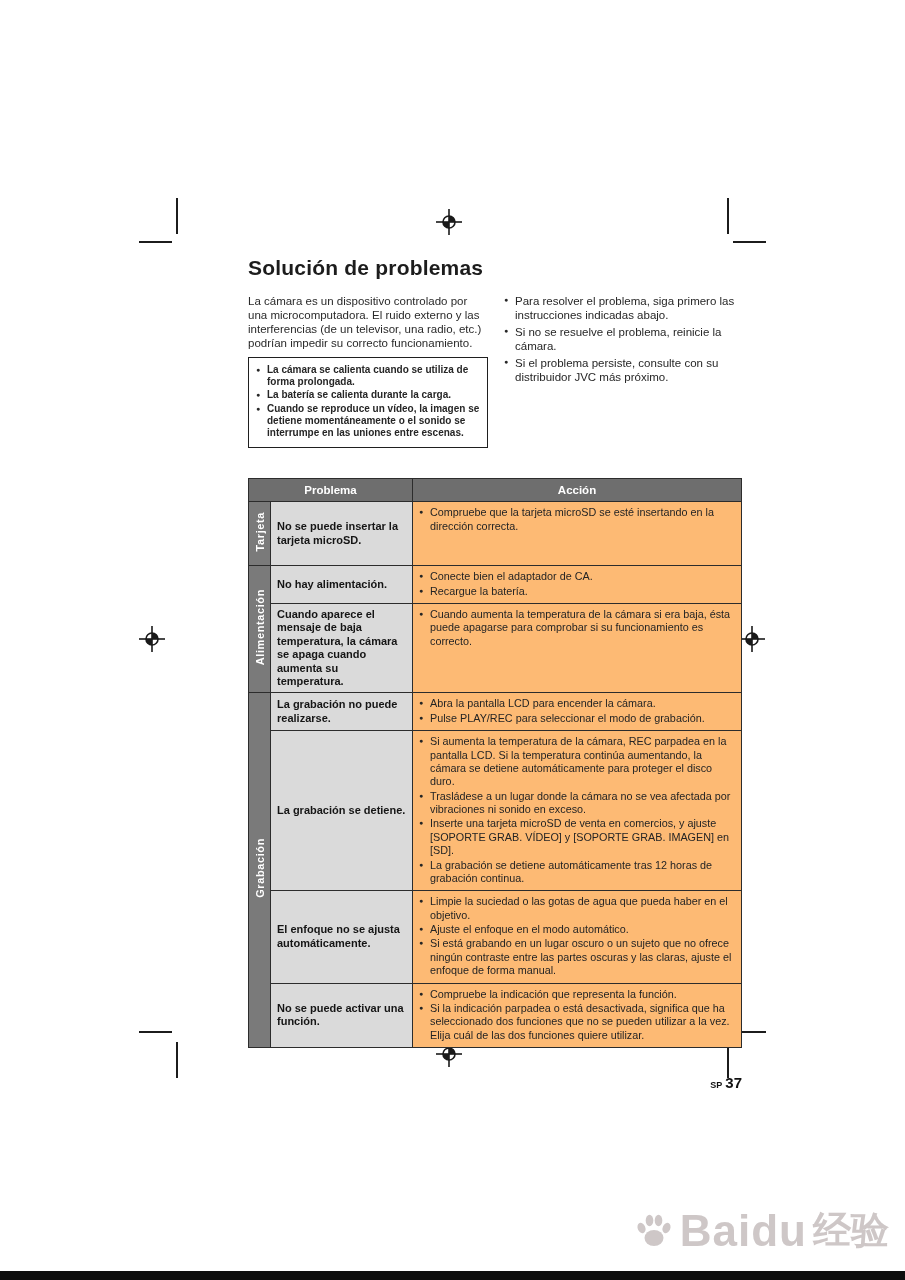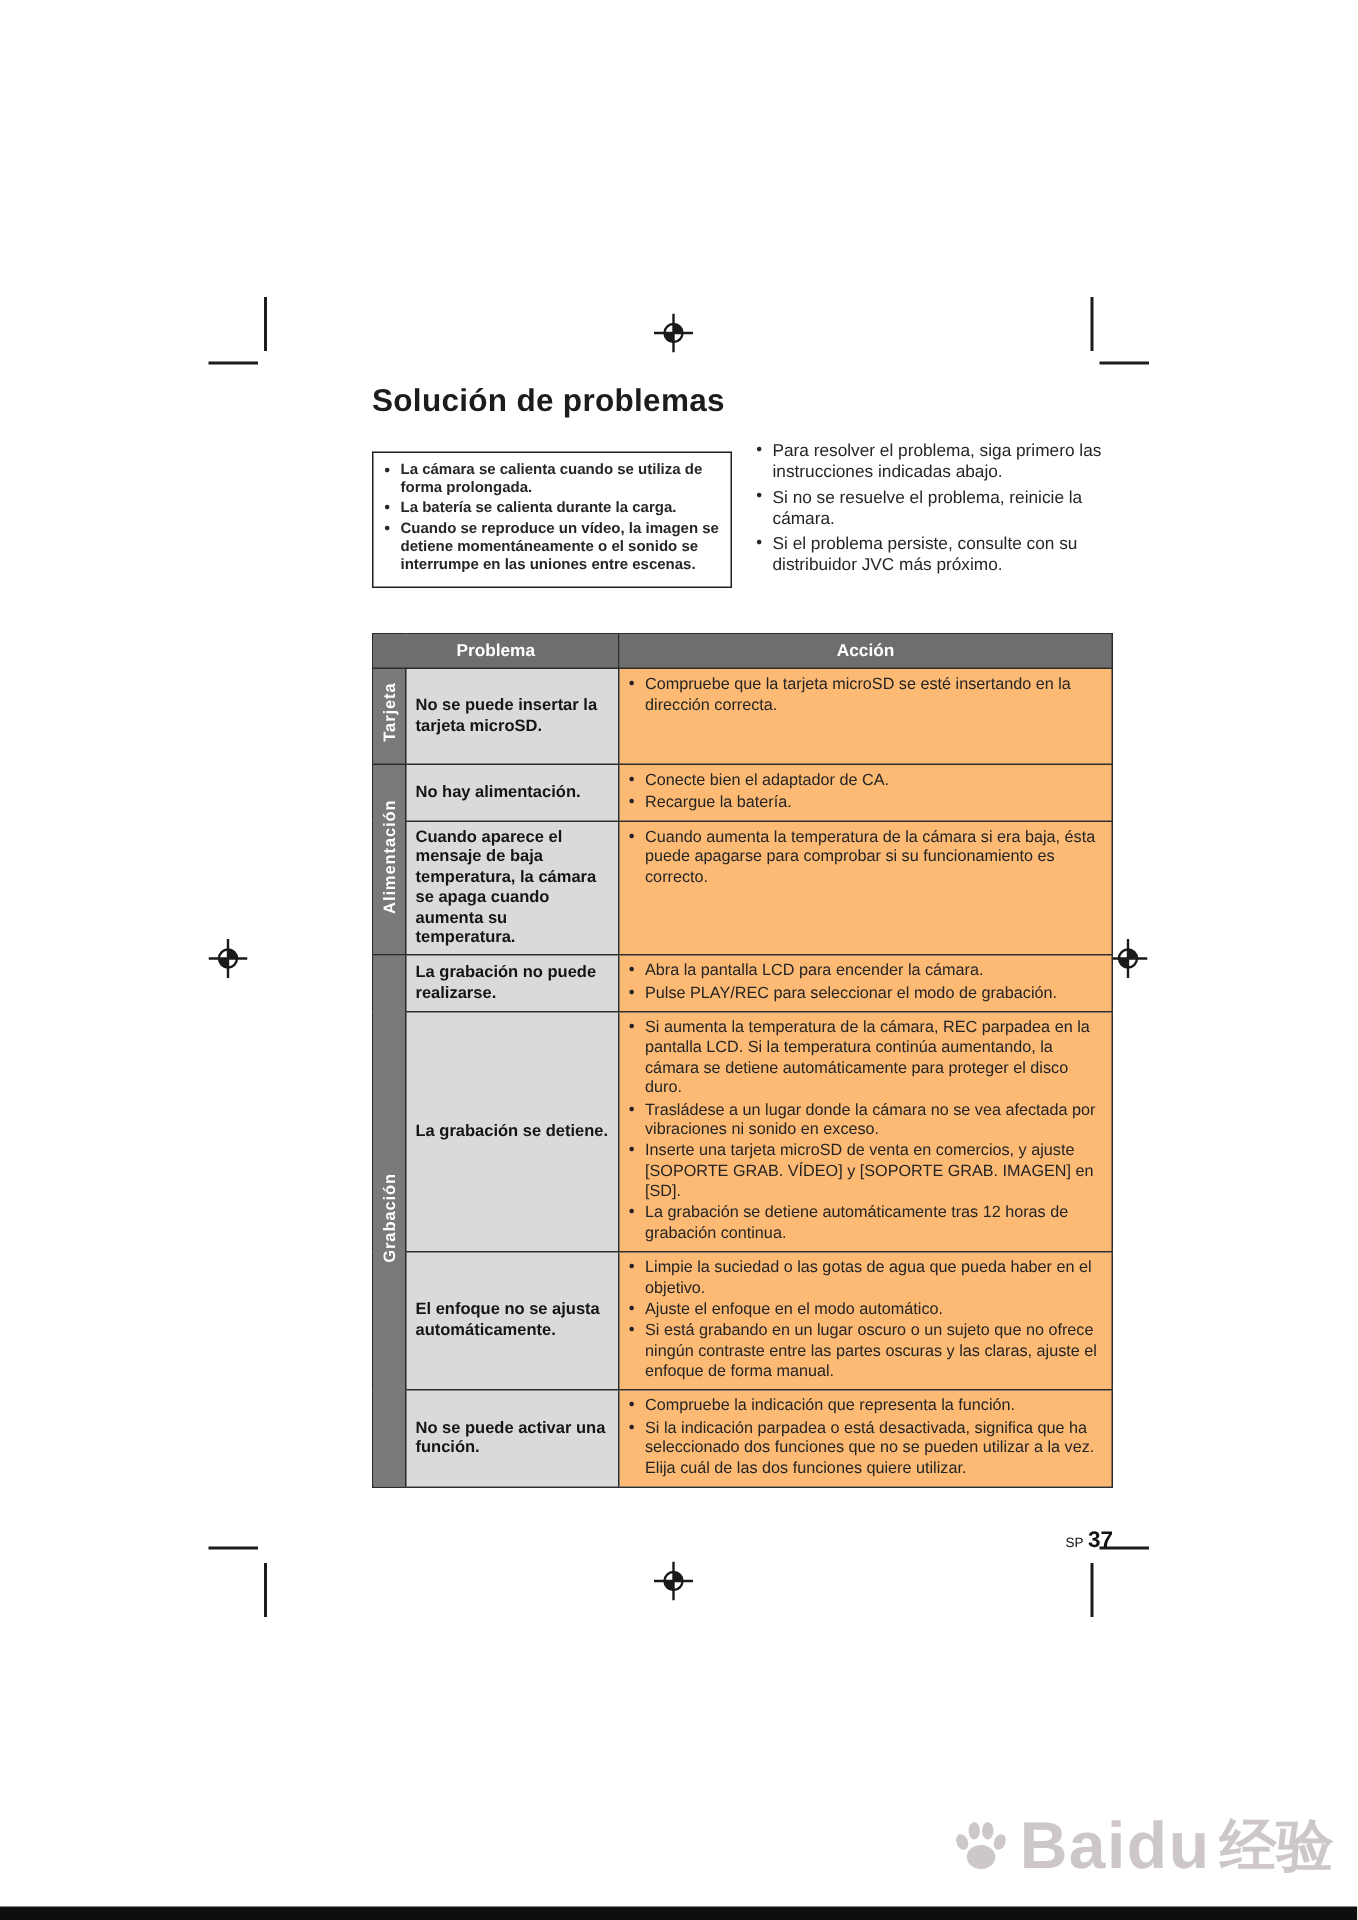--- a/index.html
+++ b/index.html
@@ -63,21 +63,21 @@
   .trouble-table tbody tr:nth-child(1){ height:64px; }
   .trouble-table tbody tr:nth-child(2){ height:30px; }
   .trouble-table tbody tr:nth-child(3){ height:74px; }
   .trouble-table tbody tr:nth-child(4){ height:36px; }
   .trouble-table tbody tr:nth-child(5){ height:122px; }
   .trouble-table tbody tr:nth-child(6){ height:88px; }
   .trouble-table tbody tr:nth-child(7){ height:52px; }
 
   
   .page-number { margin-top:26px; width:494px; text-align:right; color:#111; }
-  .pn-prefix { font-size:9px; font-weight:normal; margin-right:3px; }
+  .pn-prefix { font-size:9px; font-weight:bold; margin-right:3px; }
   .pn-num { font-size:15px; font-weight:bold; }
 
   
   .watermark { position:absolute; right:16px; bottom:24px; opacity:.9; }
   .wm-row { display:flex; align-items:center; gap:6px; }
   .wm-baidu { font-size:44px; font-weight:bold; color:#c9c2c2; letter-spacing:1px; }
   .wm-cn { font-size:38px; font-weight:bold; color:#c9c2c2; }
   .wm-url { font-size:22px; color:#cdc7c7; margin-top:3px; letter-spacing:1px; }
 
   .bottom-bar { position:absolute; left:0; right:0; bottom:0; height:9px; background:#0e0e0e; }
@@ -124,20 +124,21 @@
       <path d="M13 7 A6 6 0 0 1 19 13 L13 13 Z" fill="#1a1a1a"></path>
       <path d="M13 19 A6 6 0 0 1 7 13 L13 13 Z" fill="#1a1a1a"></path>
     </svg>
 
   <div class="content">
 
     <h1 class="page-title">Solución de problemas</h1>
 
     <div class="intro-columns">
       <div class="col-left">
+        <p class="intro-text">La cámara es un dispositivo controlado por una microcomputadora. El ruido externo y las interferencias (de un televisor, una radio, etc.) podrían impedir su correcto funcionamiento.</p>
         <div class="note-box">
           <ul class="bullets note-bullets">
               <li>La cámara se calienta cuando se utiliza de forma prolongada.</li>
               <li>La batería se calienta durante la carga.</li>
               <li>Cuando se reproduce un vídeo, la imagen se detiene momentáneamente o el sonido se interrumpe en las uniones entre escenas.</li>
             </ul>
         </div>
       </div>
       <div class="col-right">
         <ul class="bullets intro-bullets">

